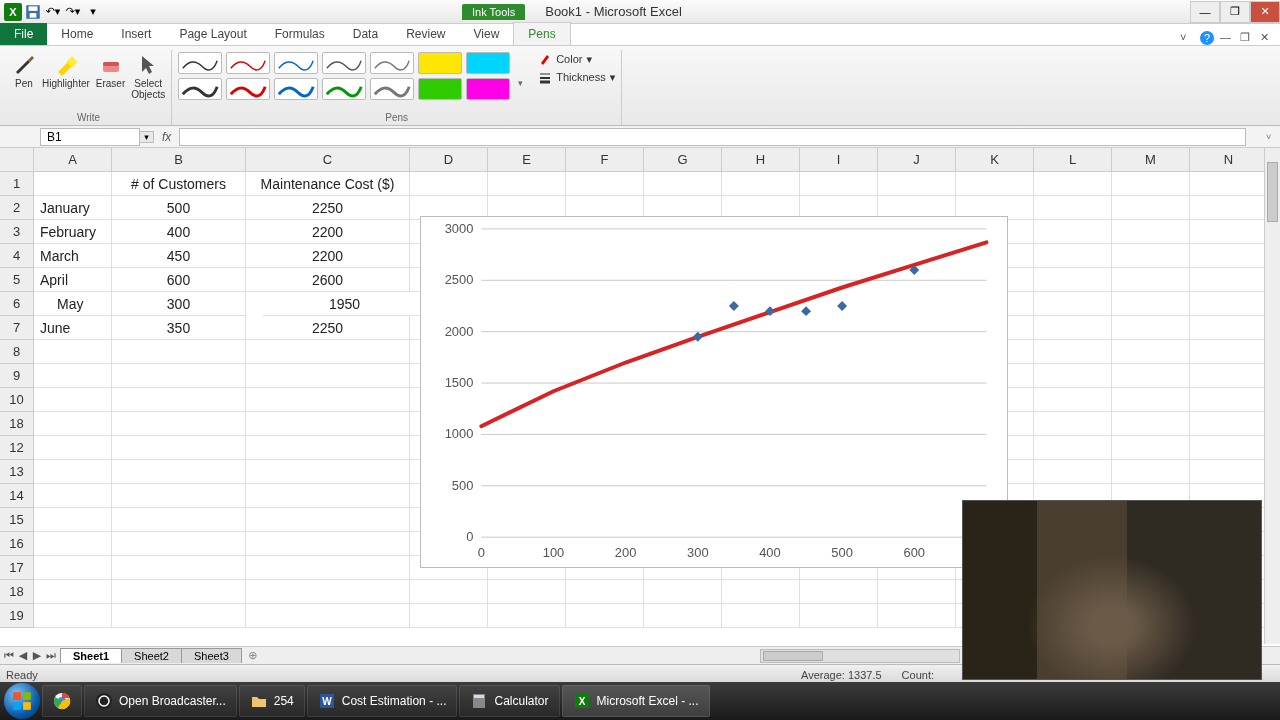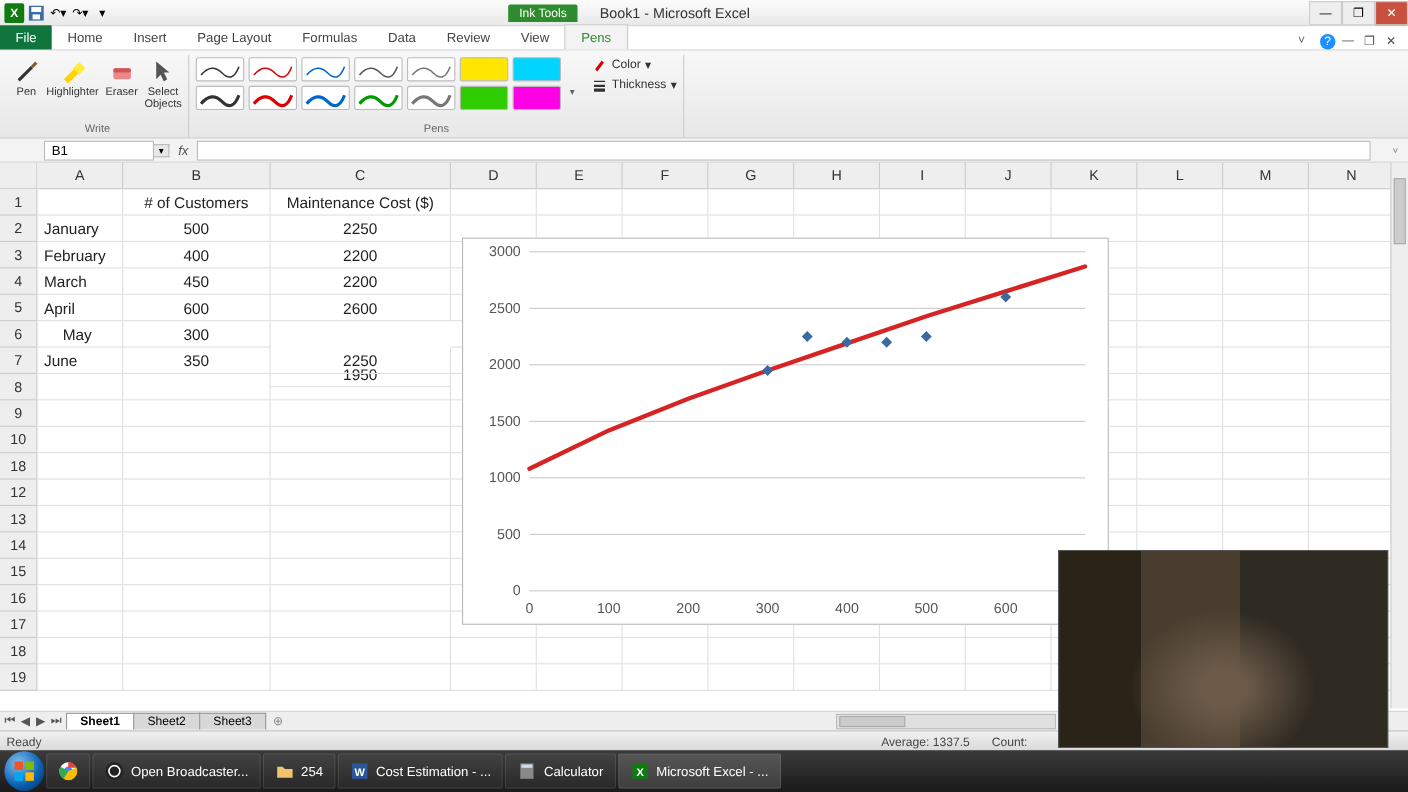--- a/index.html
+++ b/index.html
@@ -367,21 +367,21 @@
       <div class="cell" style="left: 610px; top: 96px; width: 78px;"></div>
       <div class="cell" style="left: 688px; top: 96px; width: 78px;"></div>
       <div class="cell" style="left: 766px; top: 96px; width: 78px;"></div>
       <div class="cell" style="left: 844px; top: 96px; width: 78px;"></div>
       <div class="cell" style="left: 922px; top: 96px; width: 78px;"></div>
       <div class="cell" style="left: 1000px; top: 96px; width: 78px;"></div>
       <div class="cell" style="left: 1078px; top: 96px; width: 78px;"></div>
       <div class="cell" style="left: 1156px; top: 96px; width: 78px;"></div>
       <div class="cell" style="left: 0px; top: 120px; width: 78px; padding-left: 23px;">May</div>
       <div class="cell center" style="left: 78px; top: 120px; width: 134px;">300</div>
-      <div class="cell center" style="left: 212px; top: 120px; width: 164px; margin-top: 36px;">1950</div>
+      <div class="cell center" style="left: 229px; top: 120px; width: 164px;">1950</div>
       <div class="cell" style="left: 376px; top: 120px; width: 78px;"></div>
       <div class="cell" style="left: 454px; top: 120px; width: 78px;"></div>
       <div class="cell" style="left: 532px; top: 120px; width: 78px;"></div>
       <div class="cell" style="left: 610px; top: 120px; width: 78px;"></div>
       <div class="cell" style="left: 688px; top: 120px; width: 78px;"></div>
       <div class="cell" style="left: 766px; top: 120px; width: 78px;"></div>
       <div class="cell" style="left: 844px; top: 120px; width: 78px;"></div>
       <div class="cell" style="left: 922px; top: 120px; width: 78px;"></div>
       <div class="cell" style="left: 1000px; top: 120px; width: 78px;"></div>
       <div class="cell" style="left: 1078px; top: 120px; width: 78px;"></div>

